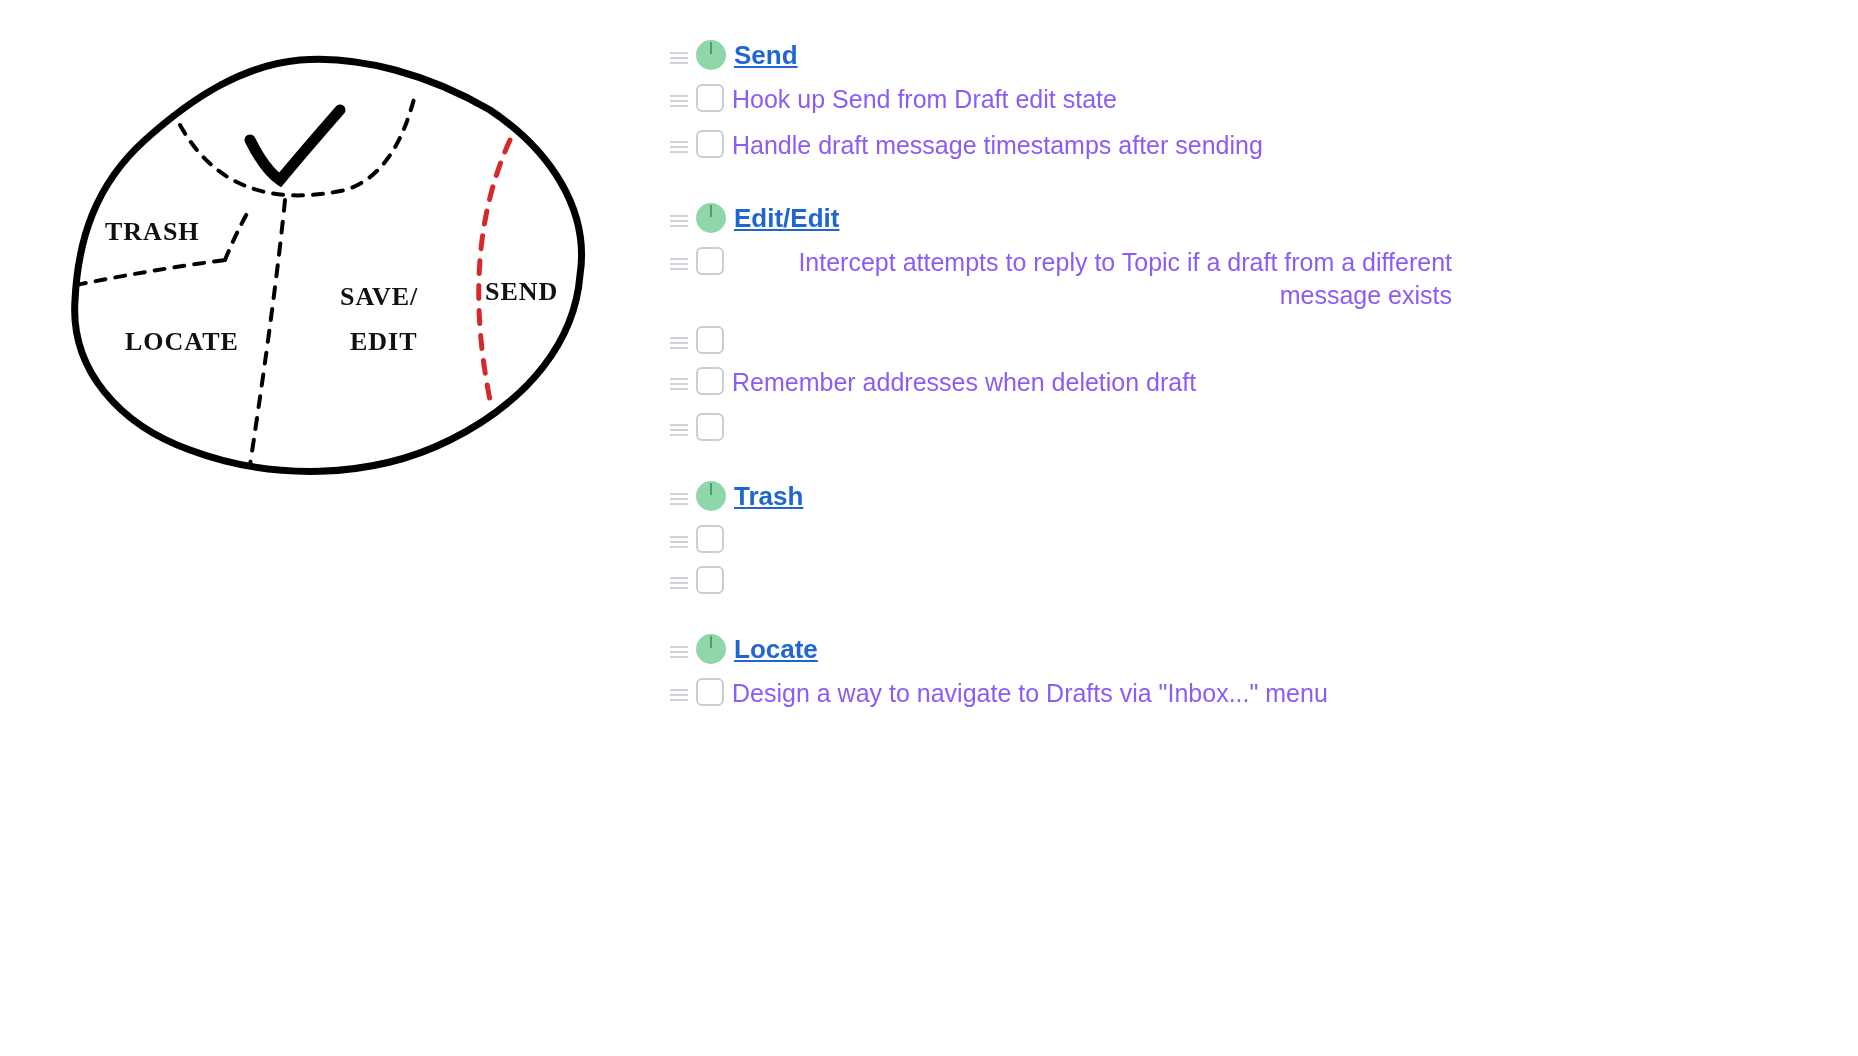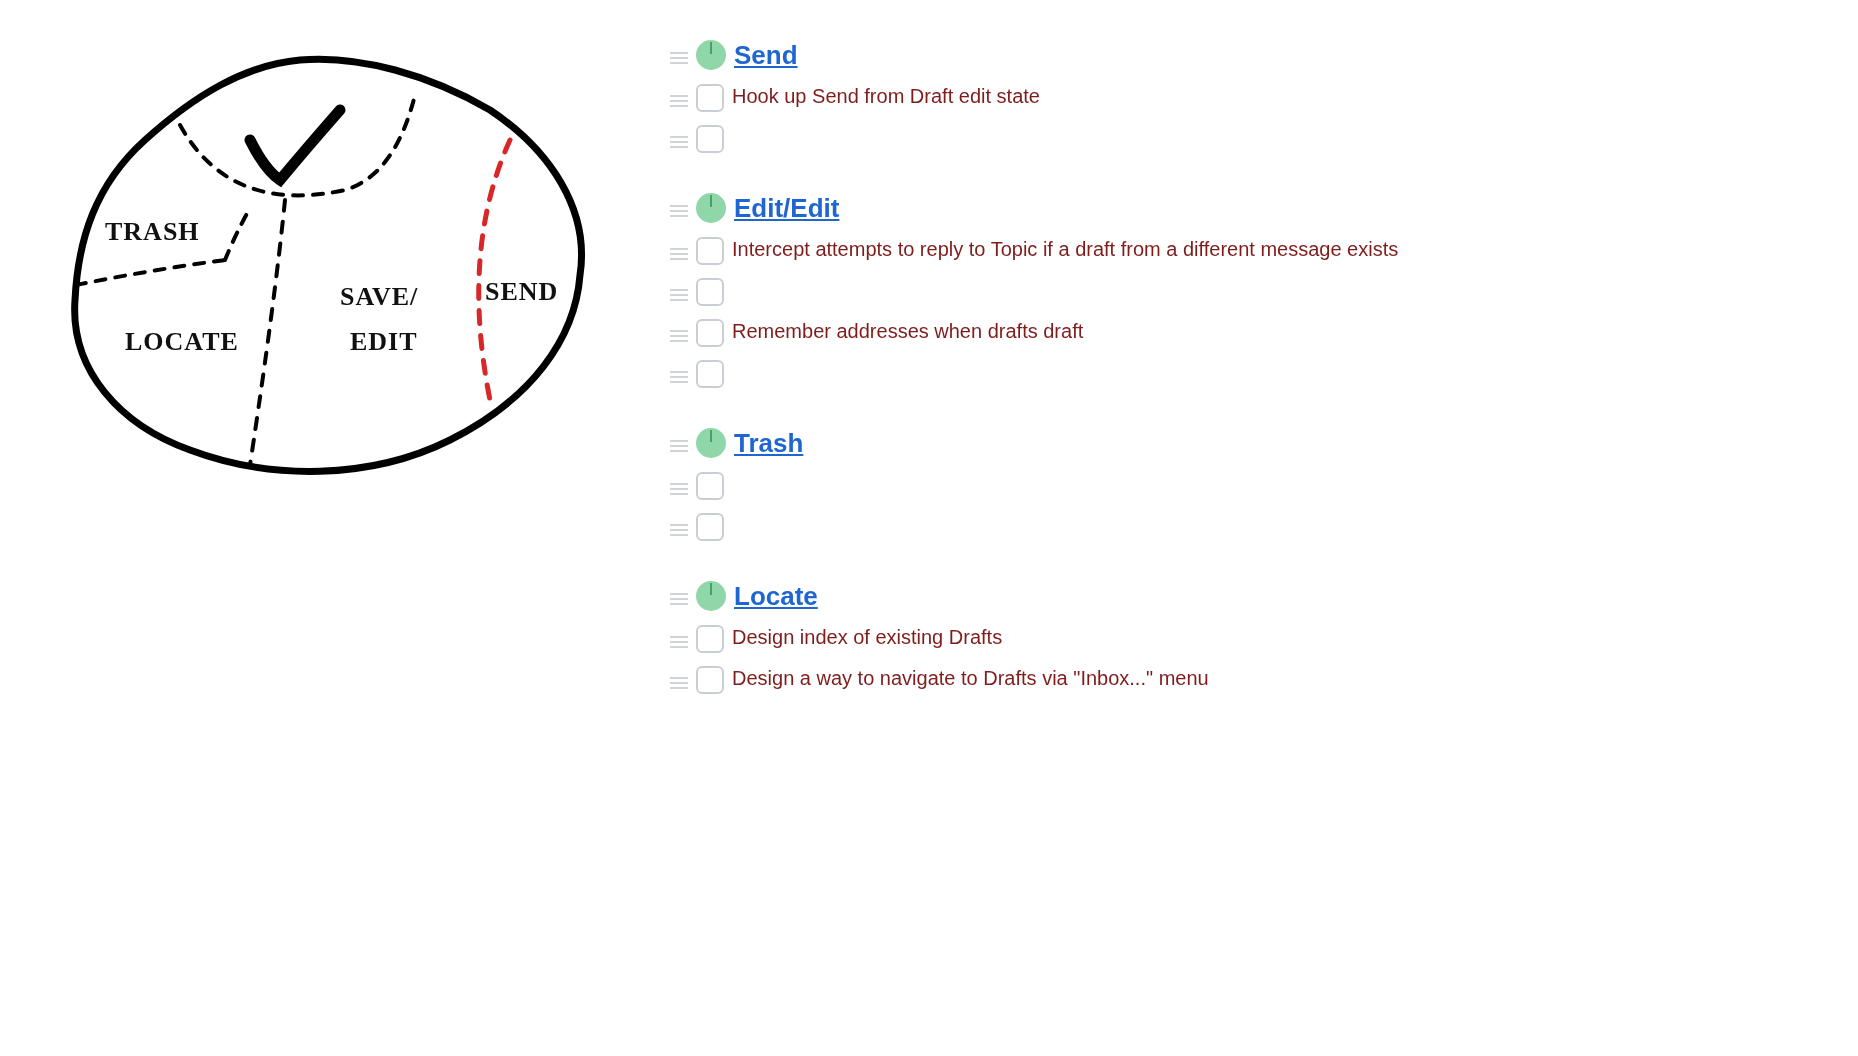--- a/index.html
+++ b/index.html
@@ -76,25 +76,26 @@
     }
     .heading-text {
       font-size: 26px;
       font-weight: 700;
       color: #1f66d1;
       text-decoration: underline;
       cursor: pointer;
       padding-top: 0;
     }
     .task-text {
-      font-size: 20px;
-      color: #7f1d1d;
+      font-size: 25px;
+      color: #8b5cf6;
       line-height: 1.35;
       padding-top: 0;
       max-width: 720px;
+      text-align: right;
     }
     svg.sketch {
       width: 540px;
       height: 450px;
     }
   </style>
 </head>
 <body>
 
 <div class="sketch-col">
@@ -150,20 +151,21 @@
       <div class="checkbox"></div>
       <div class="task-text">Hook up Send from Draft edit state</div>
     </div>
     <div class="row">
       <div class="drag-handle">
           <span></span>
           <span></span>
           <span></span>
         </div>
       <div class="checkbox"></div>
+      <div class="task-text">Handle draft message timestamps after sending</div>
     </div>
   </div>
 
   <div class="group">
     <div class="row">
       <div class="drag-handle">
           <span></span>
           <span></span>
           <span></span>
         </div>
@@ -187,21 +189,21 @@
         </div>
       <div class="checkbox"></div>
     </div>
     <div class="row">
       <div class="drag-handle">
           <span></span>
           <span></span>
           <span></span>
         </div>
       <div class="checkbox"></div>
-      <div class="task-text">Remember addresses when drafts draft</div>
+      <div class="task-text">Remember addresses when deletion draft</div>
     </div>
     <div class="row">
       <div class="drag-handle">
           <span></span>
           <span></span>
           <span></span>
         </div>
       <div class="checkbox"></div>
     </div>
   </div>
@@ -244,26 +246,17 @@
       <div class="status-circle"></div>
       <a class="heading-text">Locate</a>
     </div>
     <div class="row">
       <div class="drag-handle">
           <span></span>
           <span></span>
           <span></span>
         </div>
       <div class="checkbox"></div>
-      <div class="task-text">Design index of existing Drafts</div>
-    </div>
-    <div class="row">
-      <div class="drag-handle">
-          <span></span>
-          <span></span>
-          <span></span>
-        </div>
-      <div class="checkbox"></div>
       <div class="task-text">Design a way to navigate to Drafts via "Inbox..." menu</div>
     </div>
   </div>
 
 </div>
 
 </body></html>

